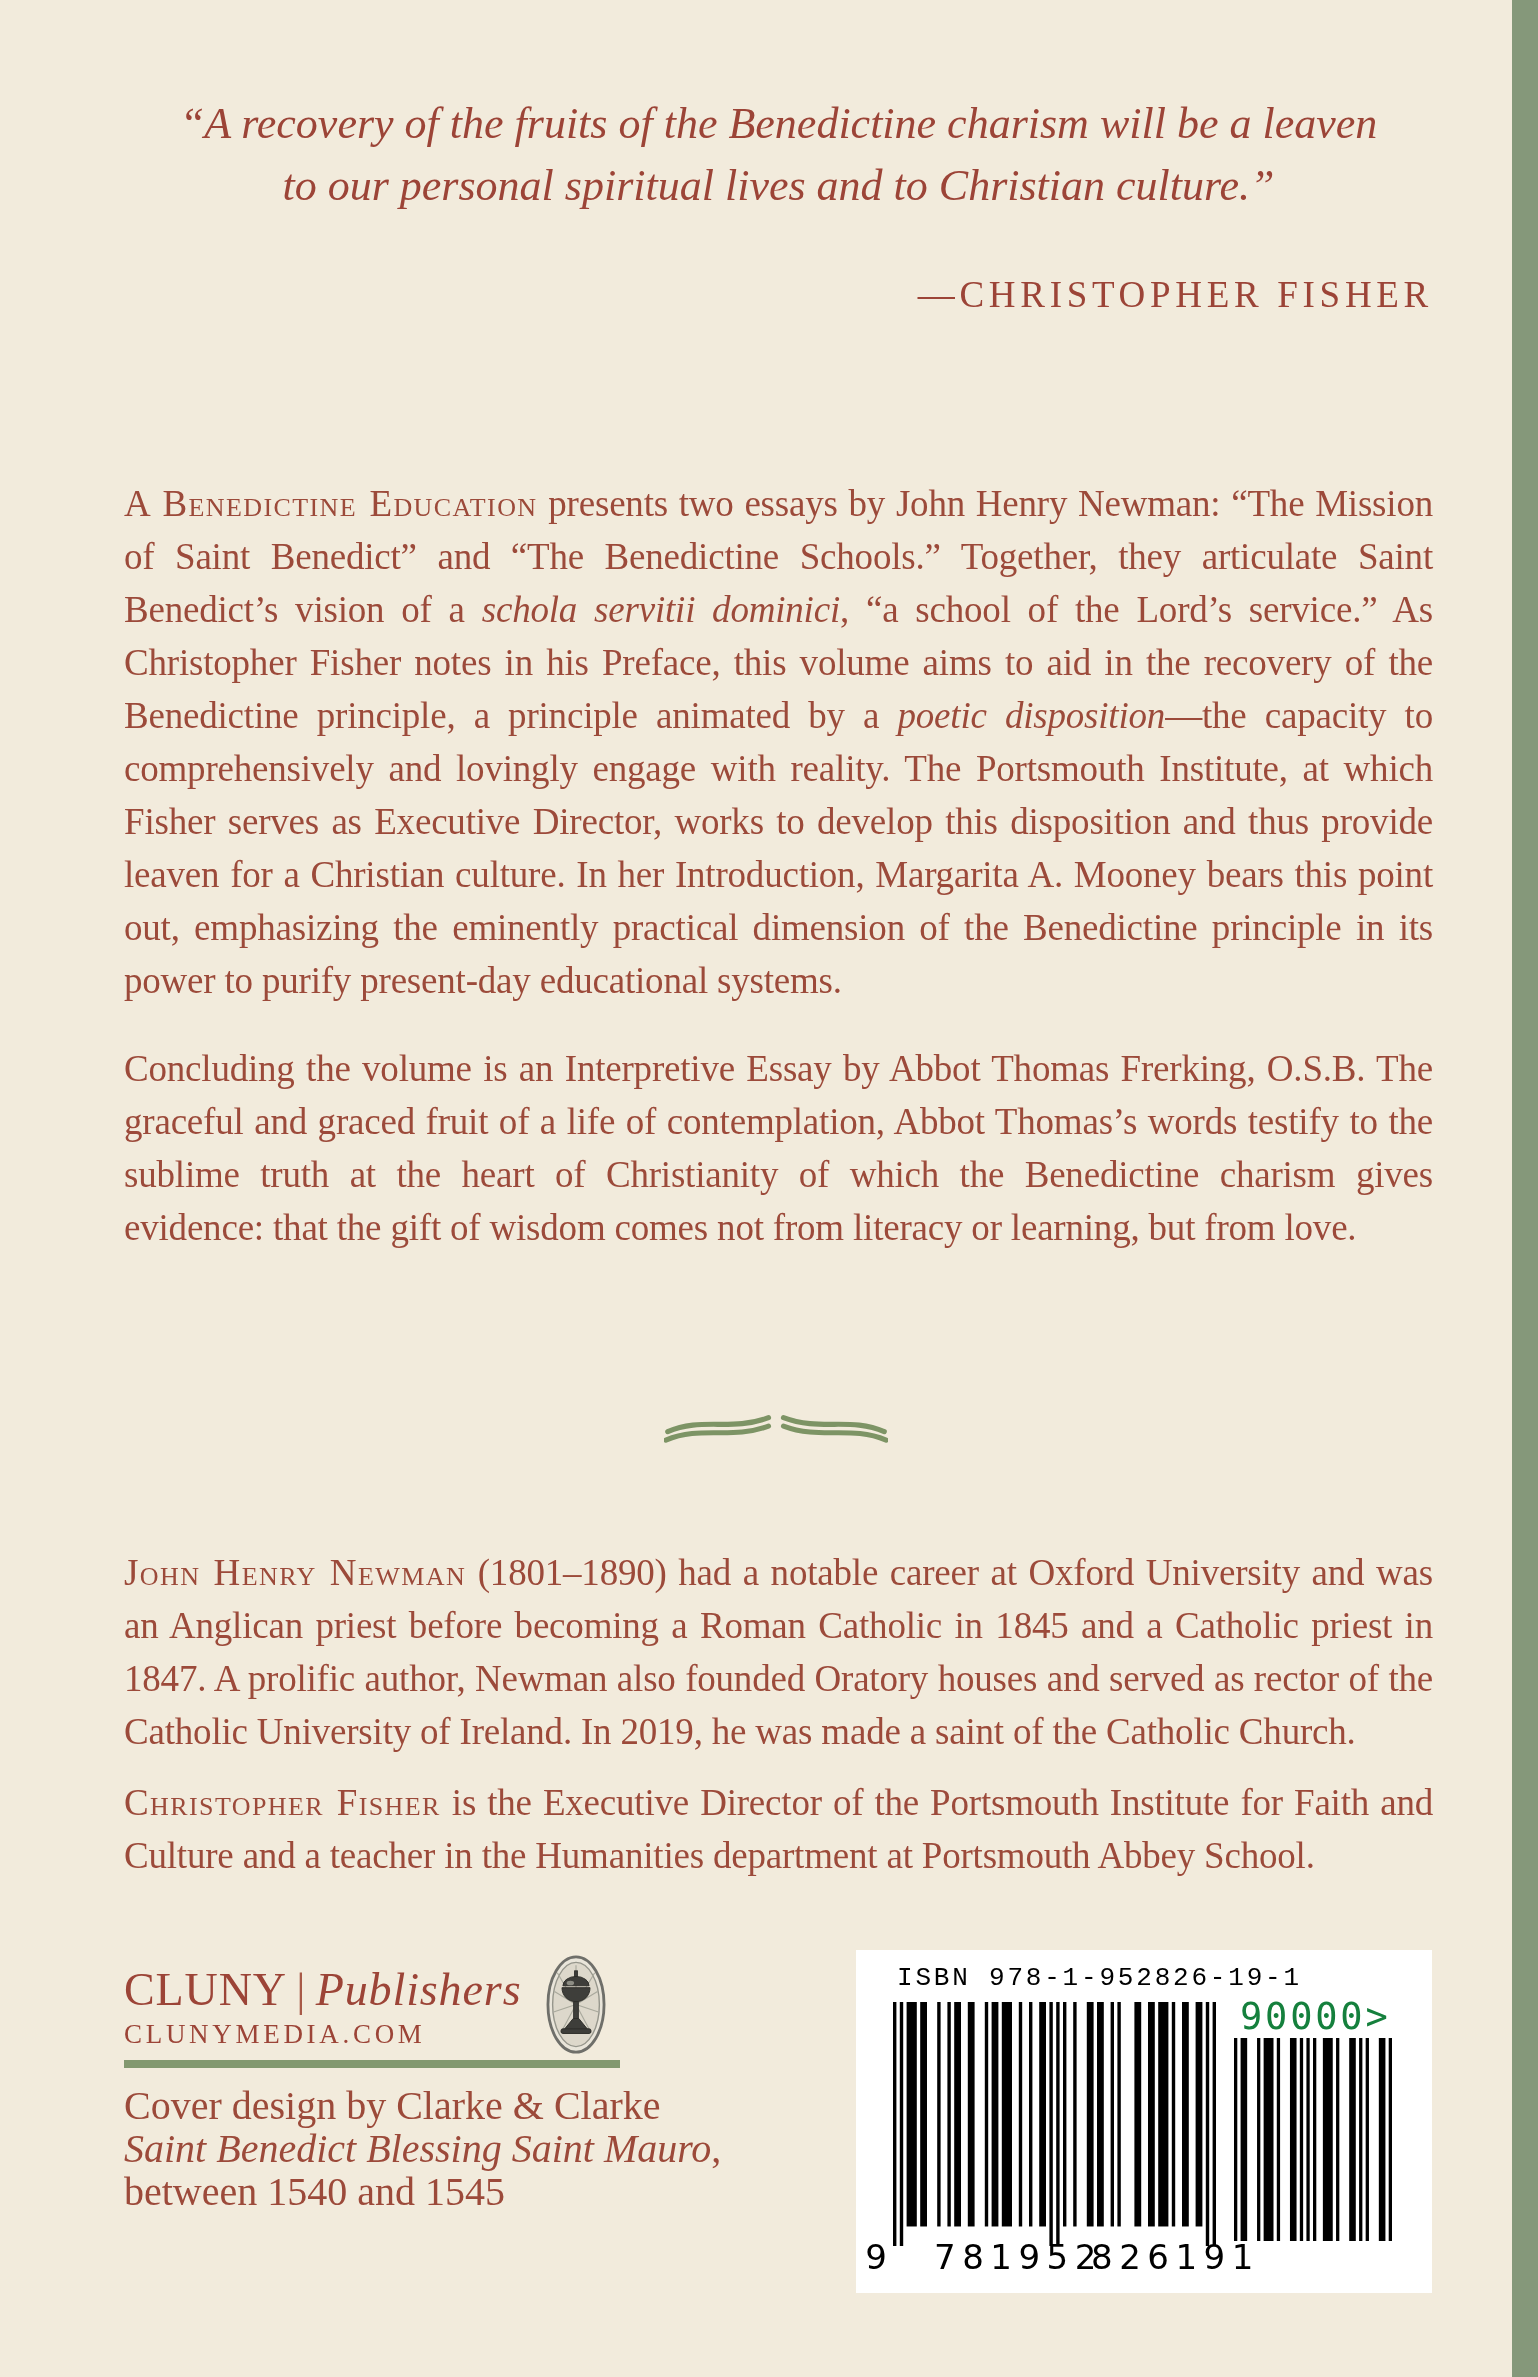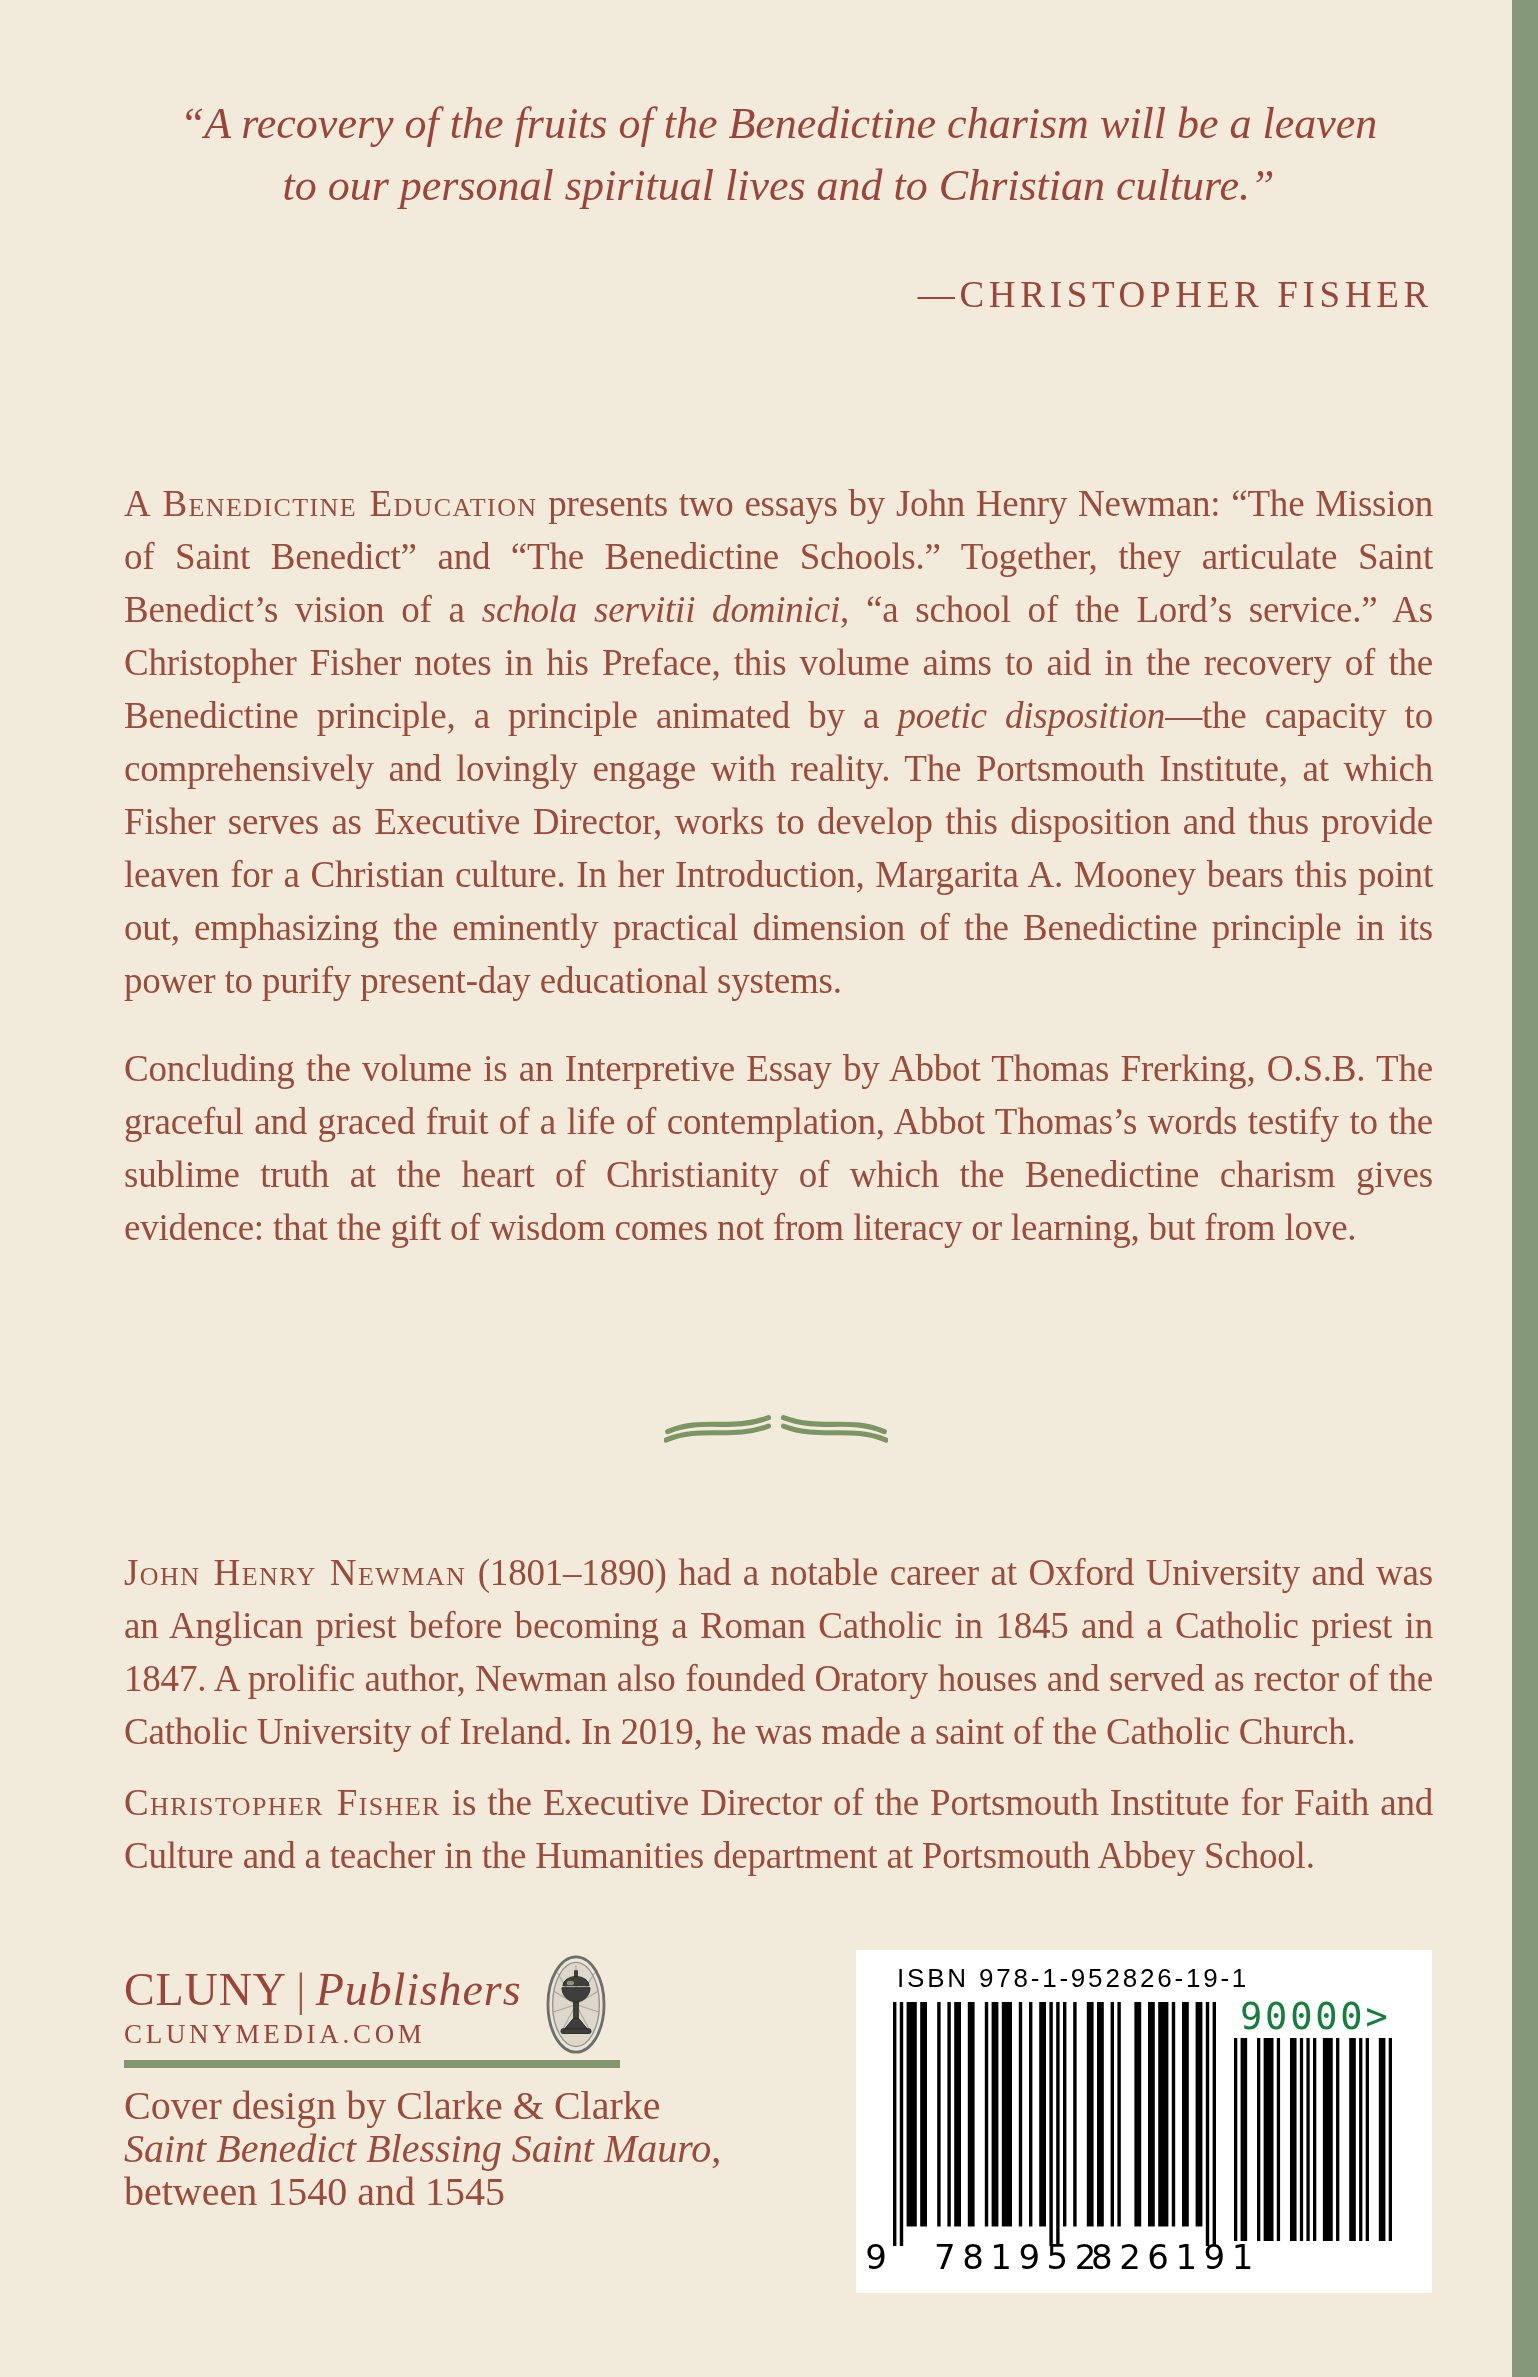--- a/index.html
+++ b/index.html
@@ -67,21 +67,21 @@
     font-size:40px;line-height:43px;color:#9c4a3a;
   }
   .credit-italic{font-style:italic;}
   
   .barcode-box{
     position:absolute;left:856px;top:1950px;width:576px;height:343px;
     background:#ffffff;
   }
   .isbn-label{
     position:absolute;left:41px;top:13px;
-    font-family:Liberation Sans, sans-serif;
+    font-family:Liberation Mono, monospace;
     font-size:26px;letter-spacing:2.8px;color:#000;white-space:nowrap;
   }
   .barcode-main{position:absolute;left:37px;top:52px;width:323px;height:244px;}
   .barcode-supp{position:absolute;left:378px;top:88px;width:158px;height:203px;}
   .price-code{
     position:absolute;left:384px;top:45px;
     font-family:"DejaVu Sans Mono", monospace;
     font-size:37px;letter-spacing:2.8px;color:#15803d;white-space:nowrap;
   }
   .bc-digit{

